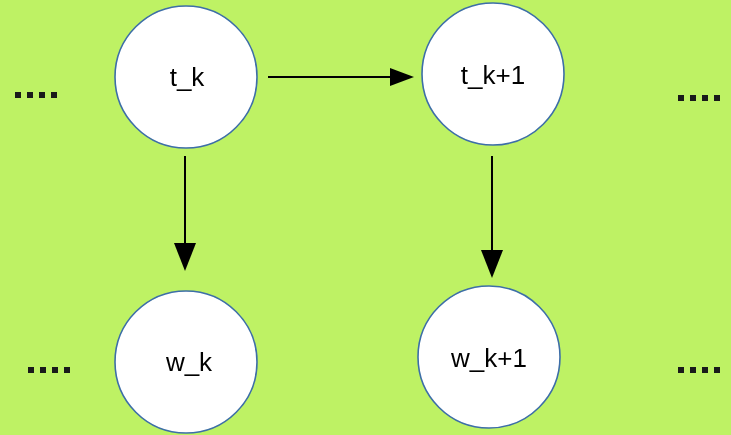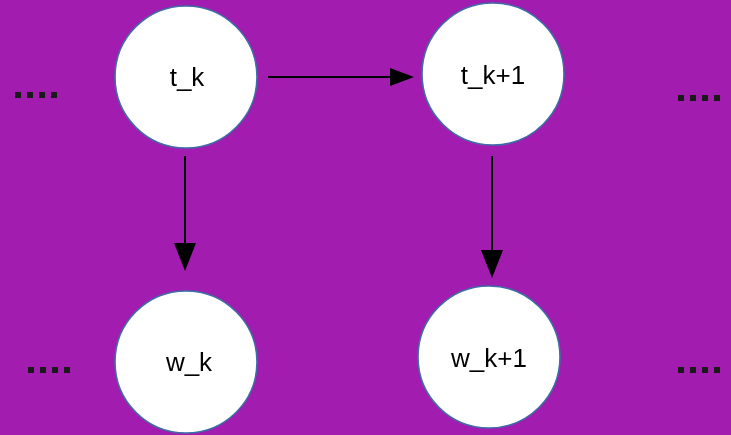--- a/index.html
+++ b/index.html
@@ -4,21 +4,21 @@
 <style>
   html, body {
     margin: 0;
     padding: 0;
     background: #ffffff;
   }
   #canvas {
     position: relative;
     width: 731px;
     height: 435px;
-    background: #a21caf;
+    background: #bef264;
     overflow: hidden;
     font-family: "Liberation Sans", sans-serif;
   }
   #diagram-svg {
     position: absolute;
     left: 0;
     top: 0;
     width: 731px;
     height: 435px;
     display: block;

